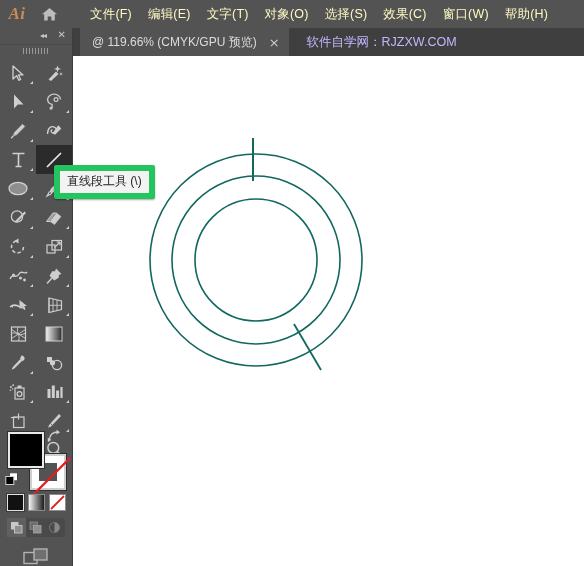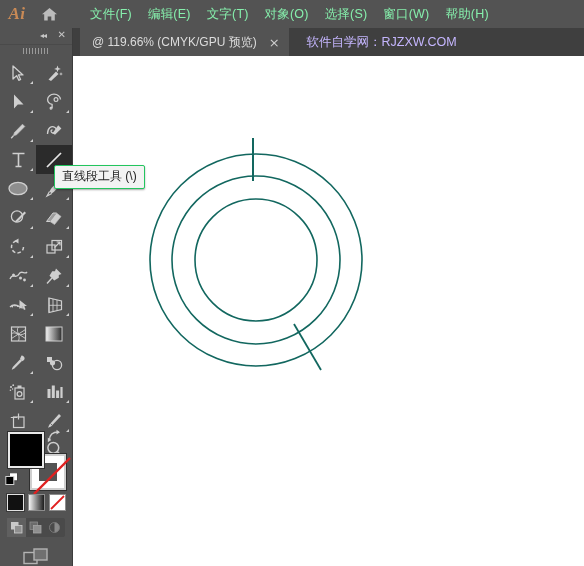--- a/index.html
+++ b/index.html
@@ -20,21 +20,21 @@
     width:34px;height:28px;display:flex;align-items:center;justify-content:center;
     color:#c98a56;font-size:17px;font-weight:bold;letter-spacing:.5px;
     font-family:"Liberation Serif","DejaVu Serif",serif;
     font-style:italic;
   }
   .home-btn{
     width:30px;height:28px;display:flex;align-items:center;justify-content:center;
   }
   .menu-items{display:flex;align-items:center;margin-left:18px;}
   .menu-item{
-    color:#86efac;font-size:12.5px;padding:3px 8px;white-space:nowrap;
+    color:#fef9c3;font-size:12.5px;padding:3px 8px;white-space:nowrap;
     letter-spacing:.2px;
   }
 
   
   .tabbar{
     position:absolute;left:8px;top:28px;width:584px;height:28px;
     background:#3f3f3f;display:flex;align-items:stretch;
   }
   .tab-active{
     display:flex;align-items:center;background:#535353;
@@ -94,21 +94,21 @@
   .tool-cell .corner{
     position:absolute;right:3px;bottom:3px;width:0;height:0;
     border-left:3px solid transparent;border-bottom:3.5px solid #cfcfcf;
   }
   .tool-cell.active .corner{border-bottom-color:#dedede;}
   .ico{display:block;}
 
   
   .tooltip{
     position:absolute;left:54px;top:165px;
-    background:#f3f3f3;border:1px solid #22c55e;border-radius:2px;
+    background:#f3f3f3;border:6px solid #22c55e;border-radius:2px;
     padding:2px 7px 3px 7px;
     font-size:12px;color:#222;white-space:nowrap;
     box-shadow:0 1px 2px rgba(0,0,0,.35);z-index:60;
   }
 
   
   .color-block{position:absolute;left:0;top:398px;width:72px;height:72px;}
   .fill-sw{
     position:absolute;left:8px;top:6px;width:36px;height:36px;
     background:#000;border:2px solid #e9e9e9;box-sizing:border-box;
@@ -162,20 +162,21 @@
       <svg class="ico" width="17" height="15" viewBox="0 0 17 15">
         <path d="M8.5 1 L16 7.2 L13.8 7.2 L13.8 13.6 L10.3 13.6 L10.3 9.4 L6.7 9.4 L6.7 13.6 L3.2 13.6 L3.2 7.2 L1 7.2 Z" fill="#bcbcbc"></path>
       </svg>
     </div>
     <div class="menu-items">
       <div class="menu-item">文件(F)</div>
       <div class="menu-item">编辑(E)</div>
       <div class="menu-item">文字(T)</div>
       <div class="menu-item">对象(O)</div>
       <div class="menu-item">选择(S)</div>
+      <div class="menu-item">效果(C)</div>
       <div class="menu-item">窗口(W)</div>
       <div class="menu-item">帮助(H)</div>
     </div>
   </div>
 
   <div class="tabbar">
     <div style="width:72px"></div>
     <div class="tab-active">
       <span class="tab-label">@ 119.66% (CMYK/GPU 预览)</span>
       <span class="tab-close">×</span>

